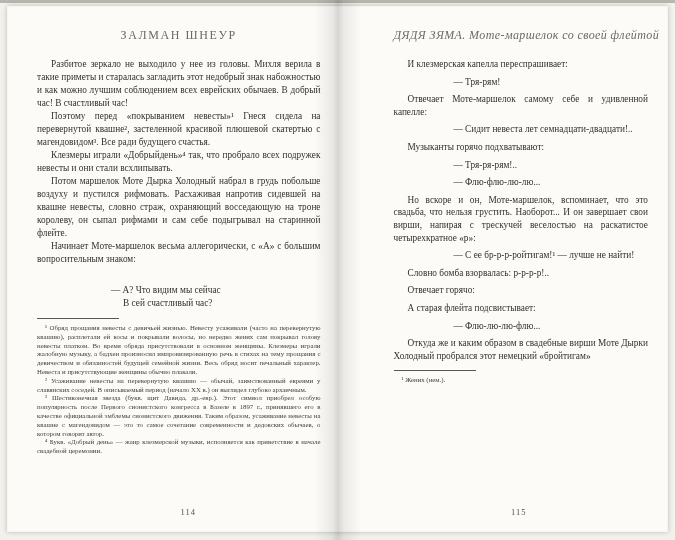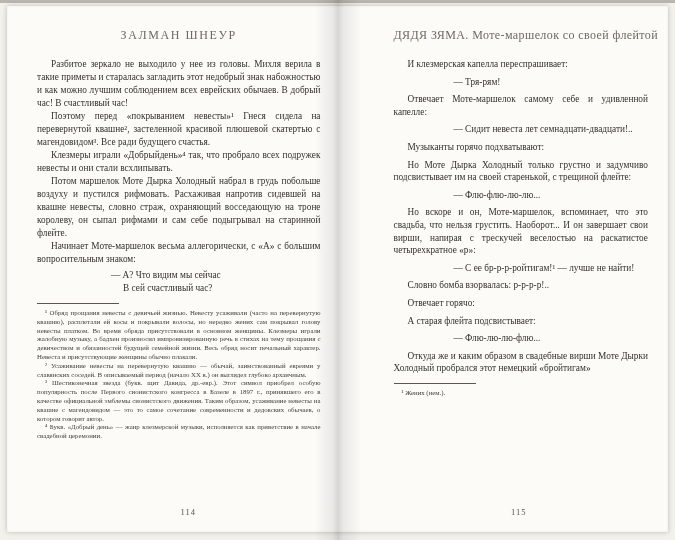--- a/index.html
+++ b/index.html
@@ -46,39 +46,40 @@
 
   .running-header {
     text-align: center;
     font-size: 12px;
     letter-spacing: 1.6px;
     color: #6d6a62;
     margin-bottom: 15px;
     white-space: nowrap;
   }
   .page-right .running-header {
+    font-style: italic;
     letter-spacing: 0.4px;
   }
 
   .body-text {
     font-size: 9.3px;
     line-height: 13px;
     text-align: justify;
   }
   .para { margin: 0; text-indent: 14px; }
   .page-right .body-text { line-height: 12.6px; }
   .page-right .para { margin: 0 0 5px 0; }
 
   .dialogue {
     text-indent: 0;
     padding-left: 60px;
     text-align: left;
   }
 
-  .verse { margin-top: 3px; }
+  .verse { margin-top: 18px; }
   .verse-line { text-indent: 0; text-align: left; }
   .verse-line.v1 { padding-left: 74px; }
   .verse-line.v2 { padding-left: 86px; }
 
   .footnote-rule {
     width: 82px; height: 0;
     border-top: 1px solid #5a5750;
     margin: 8px 0 5px 0;
   }
   .footnotes {
@@ -135,21 +136,21 @@
 
     <div class="page page-right">
       <div class="running-header">ДЯДЯ ЗЯМА. Моте-маршелок со своей флейтой</div>
 
       <div class="body-text">
         <p class="para">И клезмерская капелла переспрашивает:</p>
         <p class="para dialogue">— Тря-рям!</p>
         <p class="para">Отвечает Моте-маршелок самому себе и удивленной капелле:</p>
         <p class="para dialogue">— Сидит невеста лет семнадцати-двадцати!..</p>
         <p class="para">Музыканты горячо подхватывают:</p>
-        <p class="para">Но Моте Дырка Холодный только грустно и задумчиво подсвистывает им на своей старенькой, с трещиной флейте:</p>
+        <p class="para dialogue">— Тря-ря-рям!..</p>
         <p class="para dialogue">— Флю-флю-лю-лю...</p>
         <p class="para">Но вскоре и он, Моте-маршелок, вспоминает, что это свадьба, что нельзя грустить. Наоборот... И он завершает свои вирши, напирая с трескучей веселостью на раскатистое четырехкратное «р»:</p>
         <p class="para dialogue">— С ее бр-р-р-ройтигам!¹ — лучше не найти!</p>
         <p class="para">Словно бомба взорвалась: р-р-р-р!..</p>
         <p class="para">Отвечает горячо:</p>
         <p class="para">А старая флейта подсвистывает:</p>
         <p class="para dialogue">— Флю-лю-лю-флю...</p>
         <p class="para">Откуда же и каким образом в свадебные вирши Моте Дырки Холодный пробрался этот немецкий «бройтигам»</p>
       </div>
 

